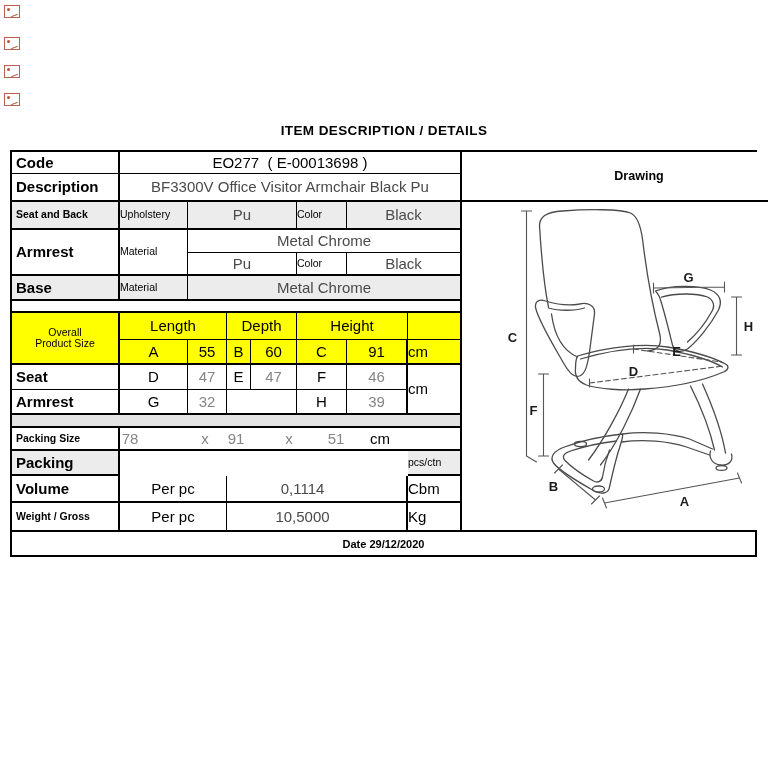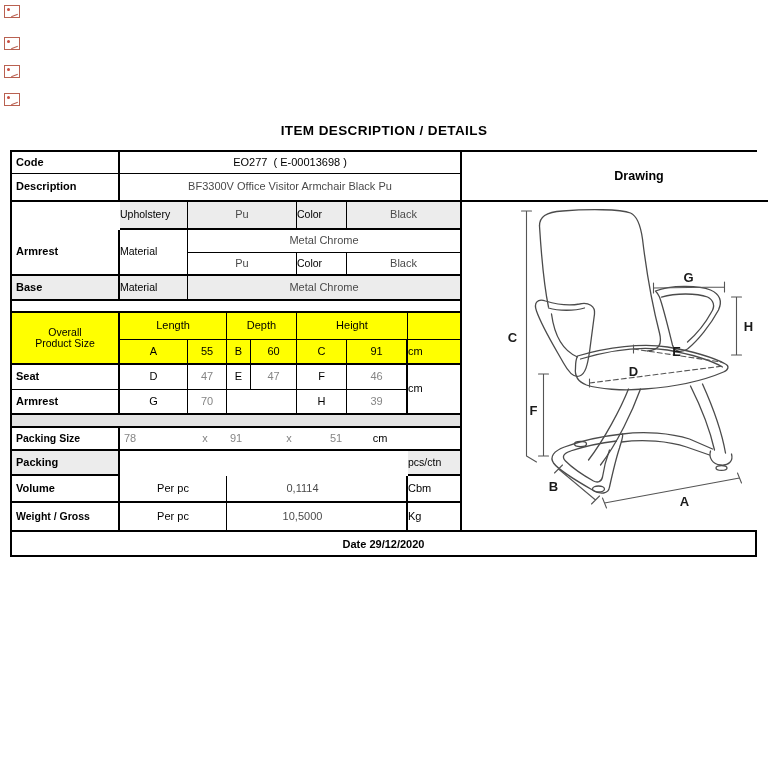--- a/index.html
+++ b/index.html
@@ -9,21 +9,21 @@
          font-size:13.5px;font-weight:bold;letter-spacing:.4px;}
   .mark{position:absolute;width:14px;height:11px;border:1px solid #b2503f;opacity:.9;}
   .mark i{position:absolute;left:2px;top:2px;width:3px;height:3px;background:#c0392b;border-radius:50%;}
   .mark u{position:absolute;right:1px;bottom:1px;width:7px;height:0;border-top:1px solid #b2503f;transform:rotate(-20deg);}
   .frame{position:absolute;left:10px;top:150px;width:747px;height:407px;
          border:2px solid #000;box-sizing:border-box;}
   .grid{position:absolute;left:0;top:0;display:grid;
         grid-template-columns:108px 68px 39px 24px 46px 50px 61px 52px;
         grid-template-rows:22px 28px 28px 23px 23px 25px 12px 27px 25px 25px 25px 13px 23px 25px 27px 27px;}
   .c{border-right:1px solid #000;border-bottom:1px solid #000;box-sizing:border-box;
-     display:flex;align-items:center;justify-content:center;font-size:11px;
+     display:flex;align-items:center;justify-content:center;font-size:15px;
      line-height:1.05;overflow:hidden;background:#fff;}
   .lab{justify-content:flex-start;padding-left:4px;font-weight:bold;}
   .left2{justify-content:flex-start;}
   .b{font-weight:normal;}
   .sm{font-size:10.5px;}
   .val{color:#4a4a4a;}
   .num{color:#858585;}
   .sh{background:#ececec;}
   .yl{background:#ffff00;}
   .gapw{background:#ffffff;}
@@ -76,20 +76,21 @@
   <div class="frame">
 
     <div class="grid">
 
       <div class="c lab br2" style="grid-area:1/1/2/2">Code</div>
       <div class="c b br0 pre" style="grid-area:1/2/2/9">EO277  ( E-00013698 )</div>
 
       <div class="c lab br2 bb2" style="grid-area:2/1/3/2">Description</div>
       <div class="c val br0 bb2" style="grid-area:2/2/3/9">BF3300V Office Visitor Armchair Black Pu</div>
 
+      <div class="c lab sm br2 bb2 sh" style="grid-area:3/1/4/2">Seat and Back</div>
       <div class="c b sm left2 bb2 sh" style="grid-area:3/2/4/3">Upholstery</div>
       <div class="c val bb2 sh" style="grid-area:3/3/4/6">Pu</div>
       <div class="c b sm left2 bb2 sh" style="grid-area:3/6/4/7">Color</div>
       <div class="c val br0 bb2 sh" style="grid-area:3/7/4/9">Black</div>
 
       <div class="c lab br2 bb2" style="grid-area:4/1/6/2">Armrest</div>
       <div class="c b sm left2 bb2" style="grid-area:4/2/6/3">Material</div>
       <div class="c val br0" style="grid-area:4/3/5/9">Metal Chrome</div>
       <div class="c val bb2" style="grid-area:5/3/6/6">Pu</div>
       <div class="c b sm left2 bb2" style="grid-area:5/6/6/7">Color</div>
@@ -119,21 +120,21 @@
       <div class="c b" style="grid-area:10/2/11/3">D</div>
       <div class="c num" style="grid-area:10/3/11/4">47</div>
       <div class="c b" style="grid-area:10/4/11/5">E</div>
       <div class="c num" style="grid-area:10/5/11/6">47</div>
       <div class="c b" style="grid-area:10/6/11/7">F</div>
       <div class="c num br2" style="grid-area:10/7/11/8">46</div>
       <div class="c b left2 br0 bb2" style="grid-area:10/8/12/9">cm</div>
 
       <div class="c lab br2 bb2" style="grid-area:11/1/12/2">Armrest</div>
       <div class="c b bb2" style="grid-area:11/2/12/3">G</div>
-      <div class="c num bb2" style="grid-area:11/3/12/4">70</div>
+      <div class="c num bb2" style="grid-area:11/3/12/4">32</div>
       <div class="c bb2" style="grid-area:11/4/12/6"></div>
       <div class="c b bb2" style="grid-area:11/6/12/7">H</div>
       <div class="c num bb2 br2" style="grid-area:11/7/12/8">39</div>
 
       <div class="c br0 bb2 gapg" style="grid-area:12/1/13/9"></div>
 
       <div class="c lab sm br2 bb2" style="grid-area:13/1/14/2">Packing Size</div>
       <div class="c br0 bb2 ps" style="grid-area:13/2/14/9">
         <span class="psv num" style="left:0;width:20px">78</span>
         <span class="psv num" style="left:76px;width:18px">x</span>

